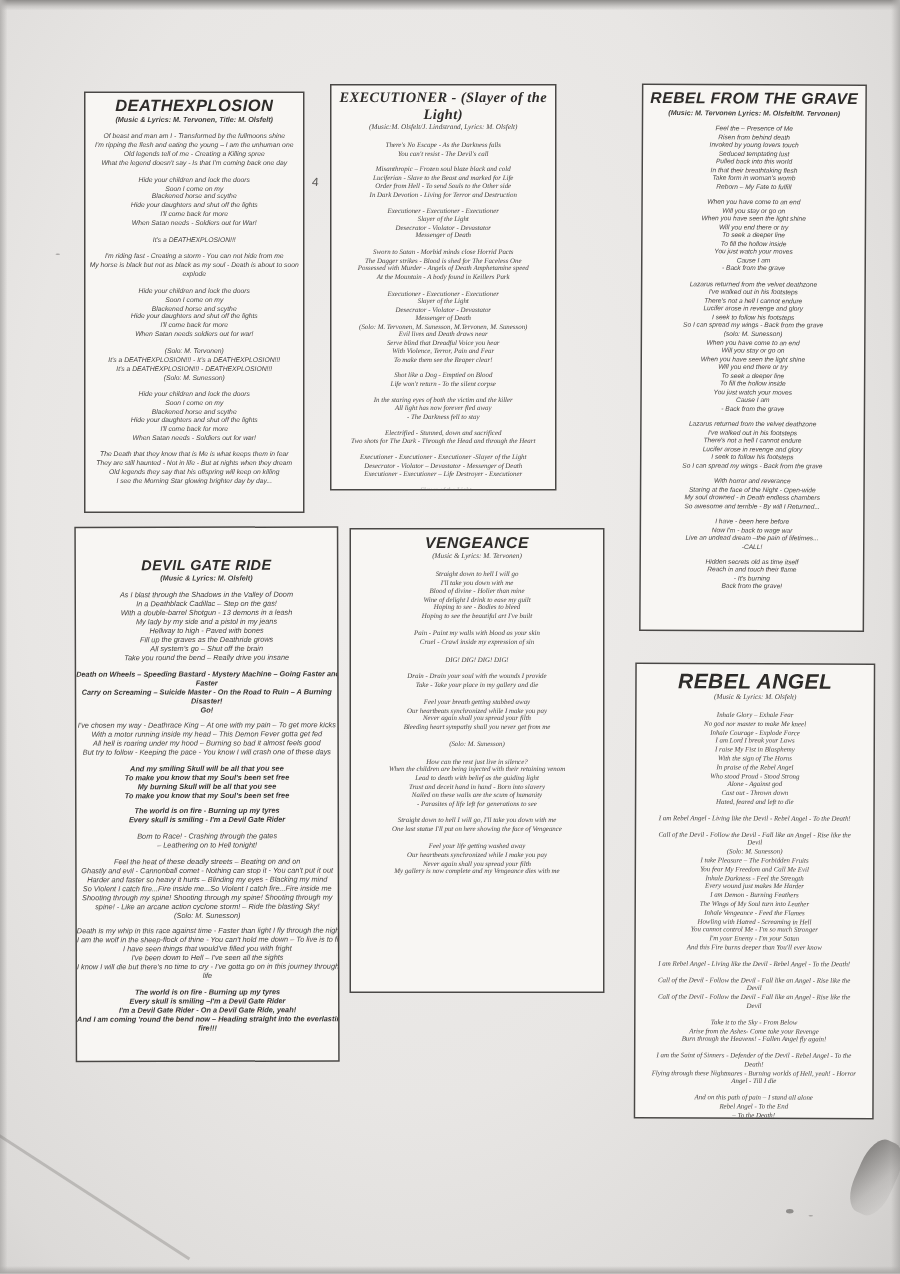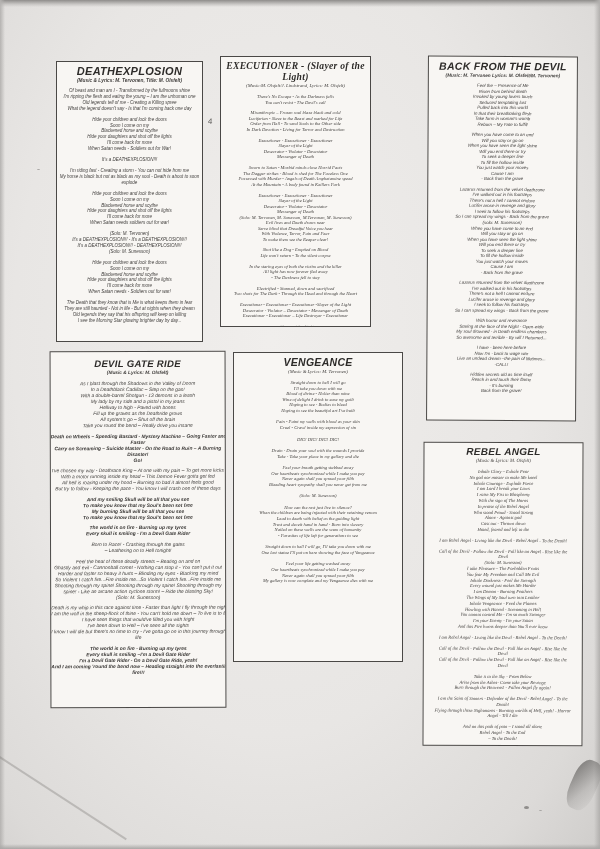--- a/index.html
+++ b/index.html
@@ -47,35 +47,35 @@
   .b2 .scredits{font-size:4.8px;margin-top:1px;}
   .b2 .stanzas{margin-top:6px;font-style:italic;font-size:4.6px;line-height:5.5px;}
   .b2 .stanza{margin-bottom:5.4px;}
   
   .b3{left:427px;top:56px;width:150px;height:365px;padding-top:3px;transform:rotate(.3deg);}
   .b3 .stitle{font-size:10.5px;}
   .b3 .scredits{font-size:4.7px;font-weight:bold;margin-top:1px;}
   .b3 .stanzas{margin-top:5px;font-style:italic;font-size:4.4px;line-height:5.55px;}
   .b3 .stanza{margin-bottom:4.7px;}
   
-  .b4{left:50px;top:351px;width:176px;height:357px;padding-top:6px;transform:rotate(-.15deg);}
+  .b4{left:50px;top:351px;width:176px;height:357px;padding-top:20px;transform:rotate(-.15deg);}
   .b4 .stitle{font-size:9.6px;}
   .b4 .scredits{font-size:4.8px;font-weight:bold;margin-top:1px;}
   .b4 .stanzas{margin-top:6px;font-style:italic;font-size:4.9px;line-height:6.0px;}
   .b4 .stanza{margin-bottom:4.6px;}
   
   .b5{left:233px;top:352px;width:170px;height:310px;padding-top:3px;}
   .b5 .stitle{font-size:10.5px;font-family:"Liberation Sans",sans-serif;font-style:italic;}
   .b5 .scredits{font-size:4.8px;font-family:"Liberation Serif",serif;margin-top:1px;}
   .b5 .stanzas{margin-top:6px;font-family:"Liberation Serif",serif;font-style:italic;
     font-size:4.6px;line-height:5.6px;}
   .b5 .stanza{margin-bottom:5.9px;}
   
   .b6{left:423px;top:442px;width:160px;height:304px;padding-top:3px;transform:rotate(.2deg);}
-  .b6 .stitle{font-size:10px;font-family:"Liberation Sans",sans-serif;font-style:italic;}
+  .b6 .stitle{font-size:14px;font-family:"Liberation Sans",sans-serif;font-style:italic;}
   .b6 .scredits{font-size:4.8px;font-family:"Liberation Serif",serif;margin-top:1px;}
   .b6 .stanzas{margin-top:6px;font-family:"Liberation Serif",serif;font-style:italic;
     font-size:4.6px;line-height:5.8px;}
   .b6 .stanza{margin-bottom:5px;}
 </style>
 </head>
 <body>
 
 <div class="page">
 
@@ -200,21 +200,21 @@
         <div class="stanza">
           <div class="line">The Death that they know that is Me is what keeps them in fear</div>
           <div class="line">They are still haunted - Not in life - But at nights when they dream</div>
           <div class="line">Old legends they say that his offspring will keep on killing</div>
           <div class="line">I see the Morning Star glowing brighter day by day...</div>
         </div>
       </div>
   </div>
 
   <div class="songbox b3">
-    <div class="stitle">BACK FROM THE DEVIL</div>
+    <div class="stitle">REBEL FROM THE GRAVE</div>
     <div class="scredits">(Music: M. Tervonen Lyrics: M. Olsfelt/M. Tervonen)</div>
     <div class="stanzas">
         <div class="stanza">
           <div class="line">Feel the – Presence of Me</div>
           <div class="line">Risen from behind death</div>
           <div class="line">Invoked by young lovers touch</div>
           <div class="line">Seduced temptating lust</div>
           <div class="line">Pulled back into this world</div>
           <div class="line">In that their breathtaking flesh</div>
           <div class="line">Take form in woman's womb</div>

